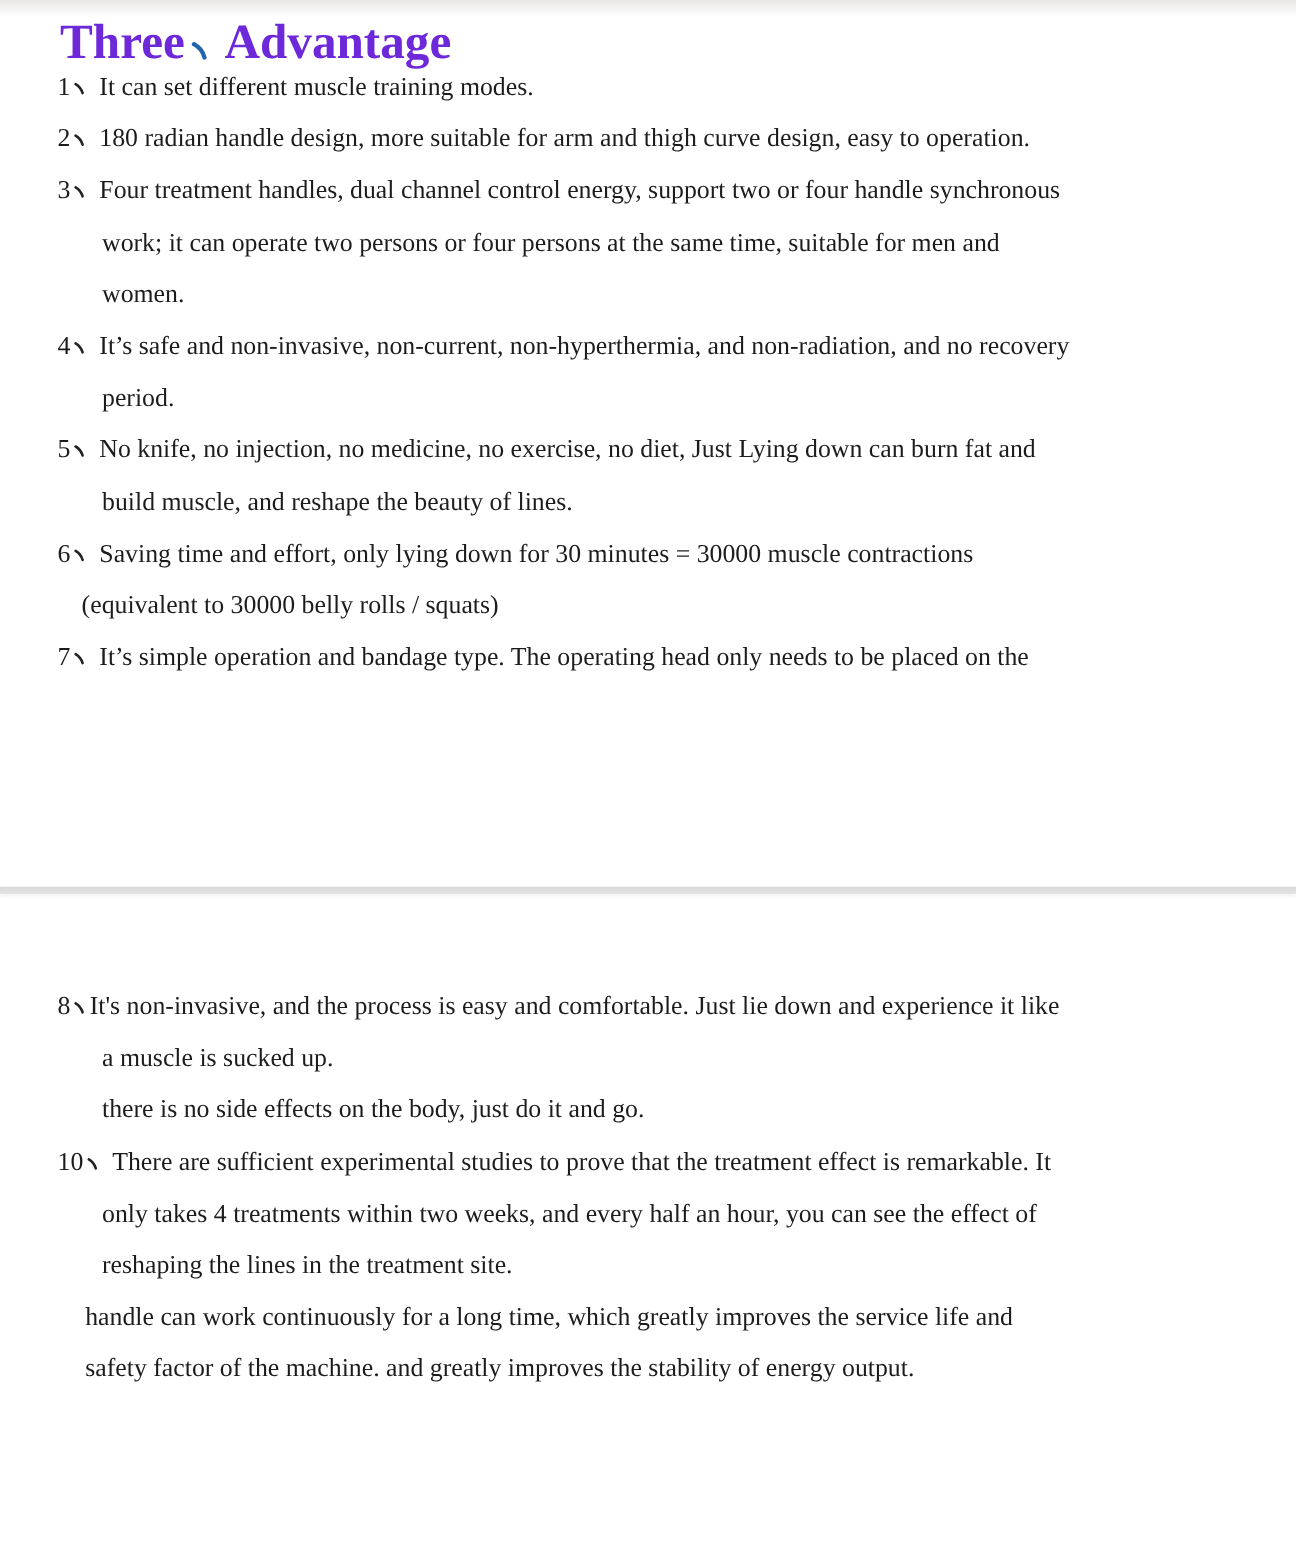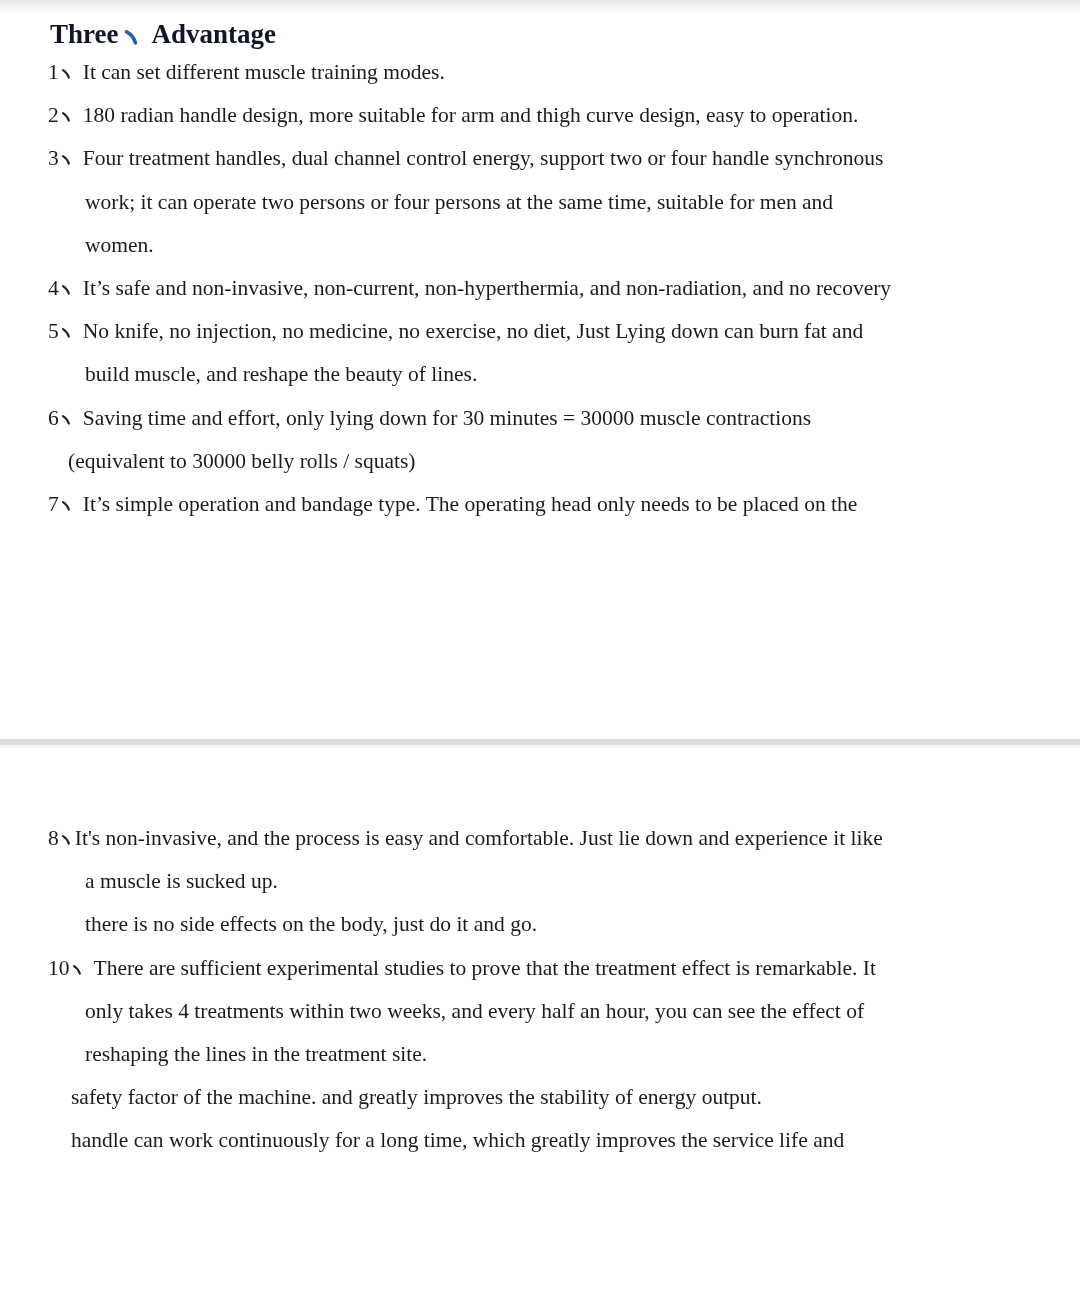--- a/index.html
+++ b/index.html
@@ -18,24 +18,24 @@
   .top-fade {
     position: absolute;
     top: 0; left: 0; right: 0;
     height: 14px;
     background: linear-gradient(#e9e6e6, #ffffff);
   }
   .heading {
     position: absolute;
     top: 14px;
     left: 50px;
-    font-size: 27px;
+    font-size: 41px;
     line-height: 40px;
     font-weight: bold;
-    color: #0f172a;
+    color: #6d28d9;
     white-space: nowrap;
   }
   .list {
     position: absolute;
     left: 0;
     width: 1080px;
   }
   #page1-list { top: 51px; }
   #page2-list { top: 817px; }
   .line {
@@ -93,20 +93,21 @@
 
   <div class="line first"><span class="num">3</span><span class="cjk-comma"><svg viewBox="0 0 12 13">
           <path d="M2.4 1.8 Q7.6 4.8 9.4 10.8" stroke="#222222" stroke-width="2.6" fill="none" stroke-linecap="round"></path>
         </svg></span><span>Four treatment handles, dual channel control energy, support two or four handle synchronous</span></div>
   <div class="line cont">work; it can operate two persons or four persons at the same time, suitable for men and</div>
   <div class="line cont">women.</div>
 
   <div class="line first"><span class="num">4</span><span class="cjk-comma"><svg viewBox="0 0 12 13">
           <path d="M2.4 1.8 Q7.6 4.8 9.4 10.8" stroke="#222222" stroke-width="2.6" fill="none" stroke-linecap="round"></path>
         </svg></span><span>It’s safe and non-invasive, non-current, non-hyperthermia, and non-radiation, and no recovery</span></div>
+  <div class="line cont">period.</div>
 
   <div class="line first"><span class="num">5</span><span class="cjk-comma"><svg viewBox="0 0 12 13">
           <path d="M2.4 1.8 Q7.6 4.8 9.4 10.8" stroke="#222222" stroke-width="2.6" fill="none" stroke-linecap="round"></path>
         </svg></span><span>No knife, no injection, no medicine, no exercise, no diet, Just Lying down can burn fat and</span></div>
   <div class="line cont">build muscle, and reshape the beauty of lines.</div>
 
   <div class="line first"><span class="num">6</span><span class="cjk-comma"><svg viewBox="0 0 12 13">
           <path d="M2.4 1.8 Q7.6 4.8 9.4 10.8" stroke="#222222" stroke-width="2.6" fill="none" stroke-linecap="round"></path>
         </svg></span><span>Saving time and effort, only lying down for 30 minutes = 30000 muscle contractions</span></div>
   <div class="line cont" style="padding-left:68px">(equivalent to 30000 belly rolls / squats)</div>
@@ -126,15 +127,15 @@
   <div class="line cont">a muscle is sucked up.</div>
 
   <div class="line cont" style="">there is no side effects on the body, just do it and go.</div>
 
   <div class="line first"><span class="num">10</span><span class="cjk-comma"><svg viewBox="0 0 12 13">
           <path d="M2.4 1.8 Q7.6 4.8 9.4 10.8" stroke="#222222" stroke-width="2.6" fill="none" stroke-linecap="round"></path>
         </svg></span><span>There are sufficient experimental studies to prove that the treatment effect is remarkable. It</span></div>
   <div class="line cont">only takes 4 treatments within two weeks, and every half an hour, you can see the effect of</div>
   <div class="line cont">reshaping the lines in the treatment site.</div>
 
+  <div class="line cont" style="padding-left:71px">handle can work continuously for a long time, which greatly improves the service life and</div>
   <div class="line cont" style="padding-left:71px">safety factor of the machine. and greatly improves the stability of energy output.</div>
-  <div class="line cont" style="padding-left:71px">handle can work continuously for a long time, which greatly improves the service life and</div>
 </div>
 
 </body></html>

